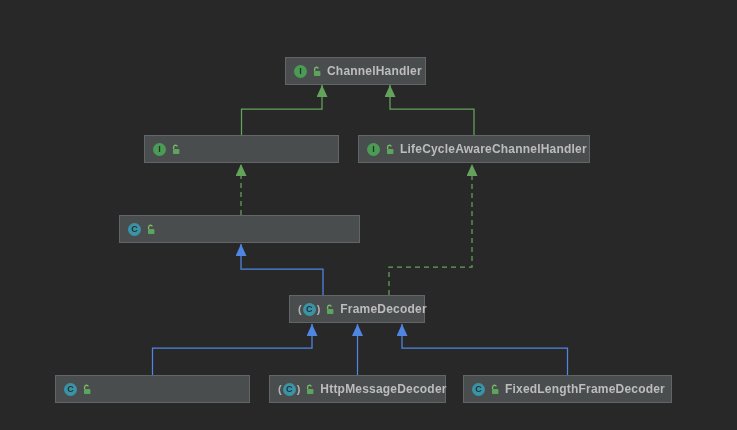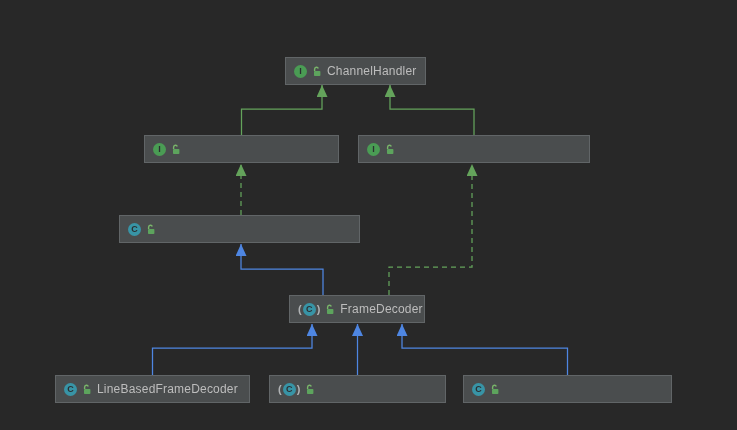--- a/index.html
+++ b/index.html
@@ -41,20 +41,21 @@
     align-items:center;
     gap:5px;
     padding:0 8px;
     white-space:nowrap;
     cursor:default;
   }
   .node .label{
     color:var(--node-text);
     font-size:12px;
     letter-spacing:.2px;
+    font-weight:bold;
   }
   .badge{display:flex;align-items:center;gap:1px;}
   .circle{
     width:13px;height:13px;border-radius:50%;
     display:flex;align-items:center;justify-content:center;
     font-size:9px;font-weight:bold;color:var(--icon-letter);
     line-height:1;
   }
   .circle.iface{background:var(--icon-interface);}
   .circle.cls{background:var(--icon-class);}
@@ -116,20 +117,21 @@
   </div>
 
   <div class="node" id="n-lifecycle-aware-channel-handler">
     <span class="badge">
       <span class="circle iface">I</span>
     </span>
     <svg class="lock" width="10" height="11" viewBox="0 0 10 11">
       <path d="M2.6 5 V3.2 A1.9 1.9 0 0 1 6.3 2.5" fill="none" stroke="var(--lock-shackle)" stroke-width="1.4"></path>
       <rect x="2" y="5" width="6.4" height="5" rx="0.8" fill="var(--lock)"></rect>
     </svg>
+    <span class="label">LifeCycleAwareChannelHandler</span>
   </div>
 
   <div class="node" id="n-simple-channel-upstream-handler">
     <span class="badge">
       <span class="circle cls">C</span>
     </span>
     <svg class="lock" width="10" height="11" viewBox="0 0 10 11">
       <path d="M2.6 5 V3.2 A1.9 1.9 0 0 1 6.3 2.5" fill="none" stroke="var(--lock-shackle)" stroke-width="1.4"></path>
       <rect x="2" y="5" width="6.4" height="5" rx="0.8" fill="var(--lock)"></rect>
     </svg>
@@ -149,38 +151,39 @@
   </div>
 
   <div class="node" id="n-line-based-frame-decoder">
     <span class="badge">
       <span class="circle cls">C</span>
     </span>
     <svg class="lock" width="10" height="11" viewBox="0 0 10 11">
       <path d="M2.6 5 V3.2 A1.9 1.9 0 0 1 6.3 2.5" fill="none" stroke="var(--lock-shackle)" stroke-width="1.4"></path>
       <rect x="2" y="5" width="6.4" height="5" rx="0.8" fill="var(--lock)"></rect>
     </svg>
-    <span class="label">LineBasedFrameDecoder</span>
   </div>
 
   <div class="node" id="n-http-message-decoder">
     <span class="badge">
       <span class="paren">(</span>
       <span class="circle cls">C</span>
       <span class="paren">)</span>
     </span>
     <svg class="lock" width="10" height="11" viewBox="0 0 10 11">
       <path d="M2.6 5 V3.2 A1.9 1.9 0 0 1 6.3 2.5" fill="none" stroke="var(--lock-shackle)" stroke-width="1.4"></path>
       <rect x="2" y="5" width="6.4" height="5" rx="0.8" fill="var(--lock)"></rect>
     </svg>
+    <span class="label">HttpMessageDecoder</span>
   </div>
 
   <div class="node" id="n-fixed-length-frame-decoder">
     <span class="badge">
       <span class="circle cls">C</span>
     </span>
     <svg class="lock" width="10" height="11" viewBox="0 0 10 11">
       <path d="M2.6 5 V3.2 A1.9 1.9 0 0 1 6.3 2.5" fill="none" stroke="var(--lock-shackle)" stroke-width="1.4"></path>
       <rect x="2" y="5" width="6.4" height="5" rx="0.8" fill="var(--lock)"></rect>
     </svg>
+    <span class="label">FixedLengthFrameDecoder</span>
   </div>
 
 </div>
 
 </body></html>

